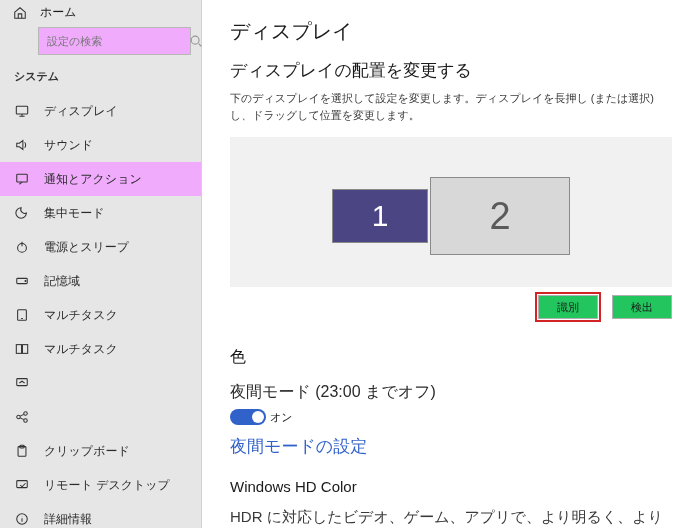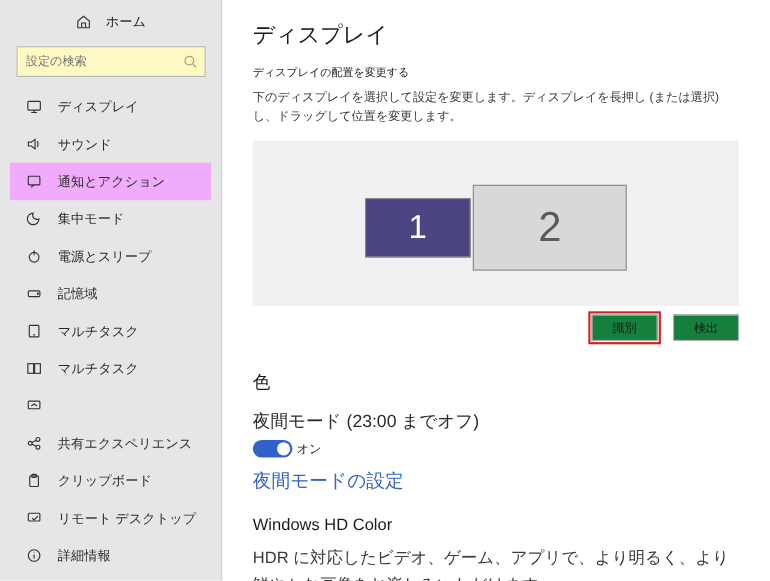--- a/index.html
+++ b/index.html
@@ -1,42 +1,42 @@
 <!DOCTYPE html>
 <html><head>
 <meta charset="utf-8">
 <style>
   *{box-sizing:border-box;margin:0;padding:0;font-family:"Yu Gothic UI","Segoe UI","Meiryo",sans-serif;}
   html,body{width:700px;height:528px;overflow:hidden;background:#fff;color:#1a1a1a;}
   .app{display:flex;width:700px;height:528px;}
   
-  .sidebar{width:202px;flex:0 0 202px;background:#e6e6e6;border-right:1px solid #d0d0d0;display:flex;flex-direction:column;padding-top:4px;align-items:center;}
+  .sidebar{width:202px;flex:0 0 202px;background:#e6e6e6;border-right:1px solid #d0d0d0;display:flex;flex-direction:column;padding-top:4px;}
   .home-row{display:flex;align-items:center;height:32px;padding:0 12px;font-size:12px;cursor:pointer;}
   .home-row .icon{width:16px;height:16px;margin-right:12px;display:flex;align-items:center;justify-content:center;}
   .search-wrap{padding:6px 10px 10px 10px;}
-  .search{display:flex;align-items:center;height:28px;border:1px solid #b8b8b8;background:#fef9c3;padding:0 6px 0 8px;}
+  .search{display:flex;align-items:center;height:28px;border:1px solid #b8b8b8;background:#f0abfc;padding:0 6px 0 8px;margin-left:28px;}
   .search input{flex:1;border:none;background:transparent;font-size:11px;color:#6b6b6b;outline:none;}
   .search .sicon{width:14px;height:14px;opacity:.55;}
   .cat{font-size:11px;font-weight:600;color:#333;padding:4px 14px 10px 14px;}
   .nav{display:flex;flex-direction:column;}
   .nav-item{display:flex;align-items:center;height:34px;padding:0 14px;font-size:12px;color:#2b2b2b;cursor:pointer;}
   .nav-item .icon{width:16px;height:16px;margin-right:14px;display:flex;align-items:center;justify-content:center;color:#3a3a3a;}
   .nav-item.selected{background:#f0abfc;}
   
   .main{flex:1;overflow:auto;padding:18px 28px 24px 28px;}
   .main h1{font-size:20px;font-weight:400;margin-bottom:14px;}
-  .sub{font-size:10px;font-weight:400;margin-bottom:8px;color:#1a1a1a;}
+  .sub{font-size:17px;font-weight:400;margin-bottom:8px;color:#1a1a1a;}
   .desc{font-size:11px;color:#3a3a3a;margin-bottom:14px;line-height:1.5;}
   .arrange{background:#f1f1f1;padding:40px 20px 32px 20px;display:flex;align-items:center;justify-content:center;}
   .mon-wrap{display:flex;align-items:center;}
   .mon{border:1px solid #8a8a8a;display:flex;align-items:center;justify-content:center;font-family:"Segoe UI Light",sans-serif;}
   .mon1{width:96px;height:54px;background:#4b4583;color:#fff;font-size:30px;font-weight:300;}
   .mon2{width:140px;height:78px;background:#d8d8d8;color:#5a5a5a;font-size:38px;font-weight:300;margin-left:2px;}
   .btn-row{display:flex;justify-content:flex-end;gap:14px;margin-top:8px;margin-bottom:28px;}
-  .btn{width:60px;height:24px;border:1px solid #b0b0b0;background:#15803d;font-size:11px;display:flex;align-items:center;justify-content:center;cursor:pointer;}
+  .btn{width:60px;height:24px;border:1px solid #b0b0b0;background:#22c55e;font-size:11px;display:flex;align-items:center;justify-content:center;cursor:pointer;}
   .btn.highlight{outline:2px solid #d22424;outline-offset:1px;}
   .sec-h{font-size:16px;font-weight:400;margin-top:8px;margin-bottom:14px;}
   .label{font-size:16px;color:#2a2a2a;margin-bottom:6px;}
   .toggle-row{display:flex;align-items:center;gap:4px;margin-bottom:10px;}
   .toggle{width:36px;height:16px;border-radius:8px;background:#3162c9;position:relative;cursor:pointer;}
   .toggle .knob{position:absolute;right:2px;top:2px;width:12px;height:12px;border-radius:50%;background:#fff;}
   .toggle-lbl{font-size:11px;}
   .link{font-size:17px;color:#3162c9;cursor:pointer;margin-bottom:20px;display:inline-block;}
   .hd-h{font-size:15px;font-weight:400;margin-bottom:10px;}
   .hd-desc{font-size:15px;color:#3a3a3a;line-height:1.6;margin-bottom:8px;}
@@ -60,20 +60,21 @@
       <div class="search">
         <input placeholder="設定の検索" style="">
         <span class="sicon">
           <svg width="14" height="14" viewBox="0 0 16 16" stroke="#555" fill="none" stroke-width="1.3">
               <circle cx="7" cy="7" r="4.5"></circle>
               <path d="m11 11 3 3"></path>
             </svg>
         </span>
       </div>
     </div>
+    <div class="cat">システム</div>
     <nav class="nav" id="nav">
         <div class="nav-item">
           <span class="icon">
             <svg width="14" height="14" viewBox="0 0 16 16" stroke="#333" fill="none" stroke-width="1.2">
               <rect x="1.5" y="2.5" width="13" height="9" rx="1"></rect>
               <path d="M5 14h6M8 11.5V14"></path>
             </svg>
           </span>
           <span>ディスプレイ</span>
         </div>
@@ -149,21 +150,20 @@
         </div>
         <div class="nav-item">
           <span class="icon">
             <svg width="14" height="14" viewBox="0 0 16 16" stroke="#333" fill="none" stroke-width="1.2">
               <circle cx="4" cy="8" r="2"></circle>
               <circle cx="12" cy="4" r="2"></circle>
               <circle cx="12" cy="12" r="2"></circle>
               <path d="M6 7l4-2M6 9l4 2"></path>
             </svg>
           </span>
-          <span>共有エクスペリエンス</span>
         </div>
         <div class="nav-item">
           <span class="icon">
             <svg width="14" height="14" viewBox="0 0 16 16" stroke="#333" fill="none" stroke-width="1.2">
               <rect x="3.5" y="3" width="9" height="11" rx="1"></rect>
               <rect x="5.5" y="1.5" width="5" height="3" rx="1"></rect>
             </svg>
           </span>
           <span>クリップボード</span>
         </div>

